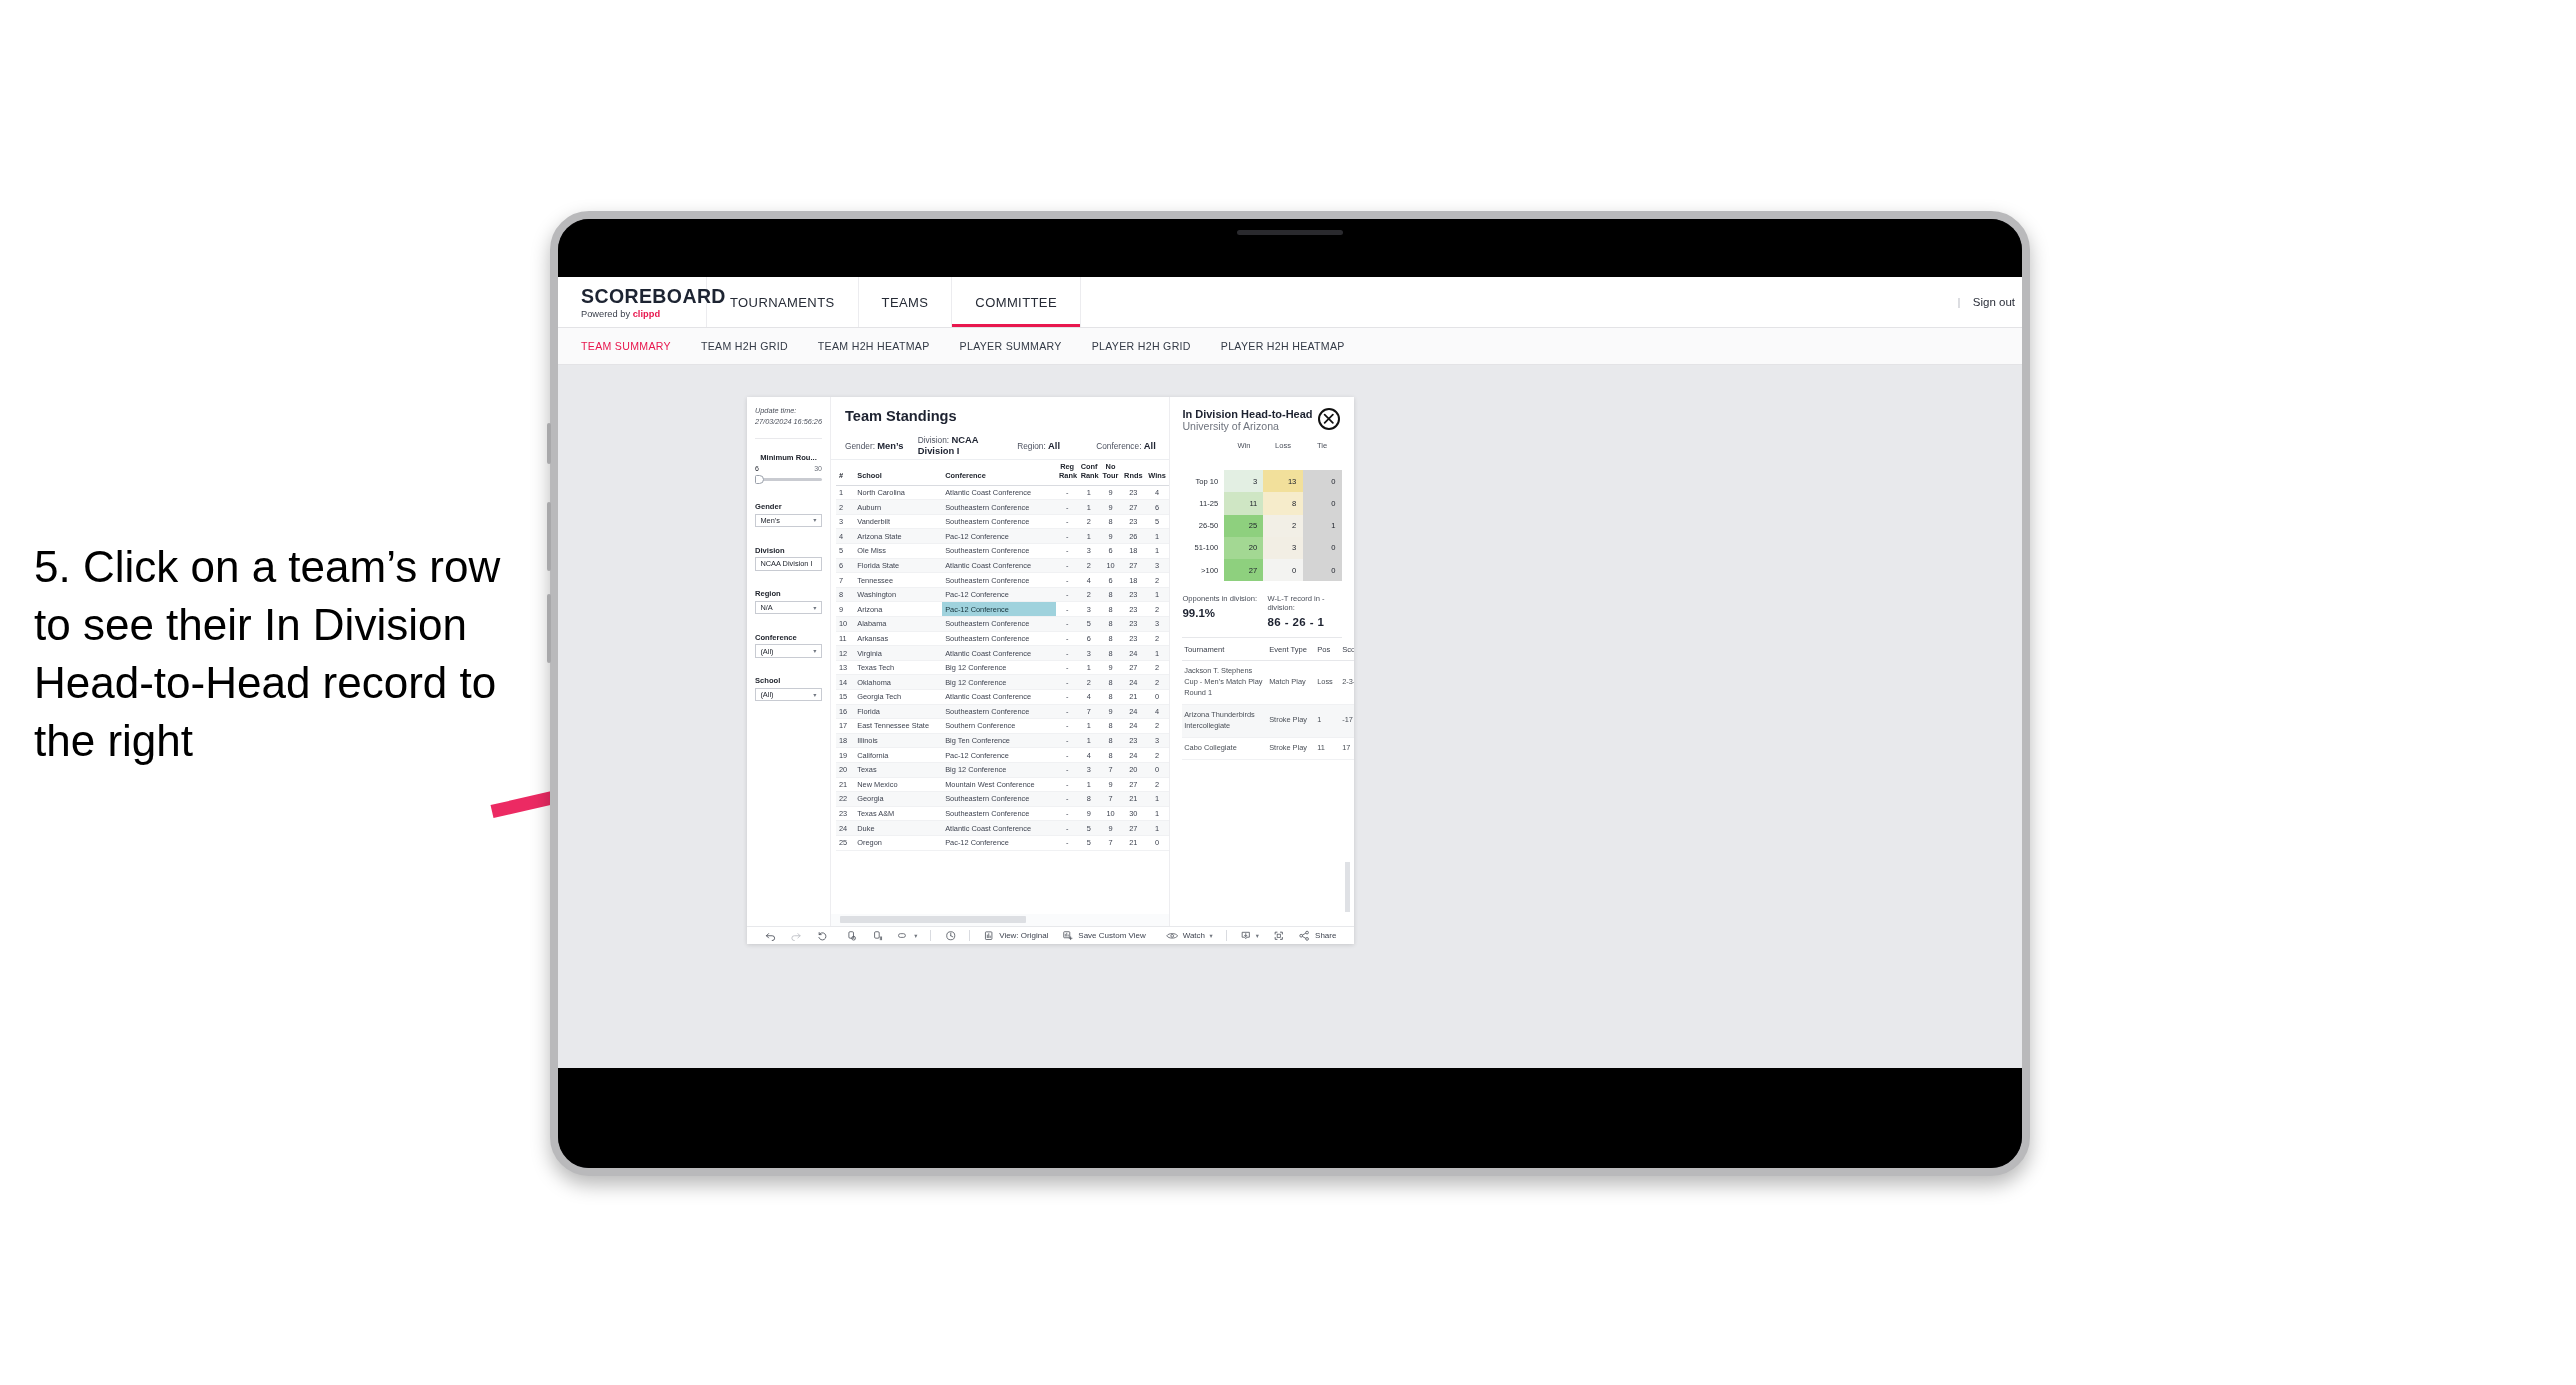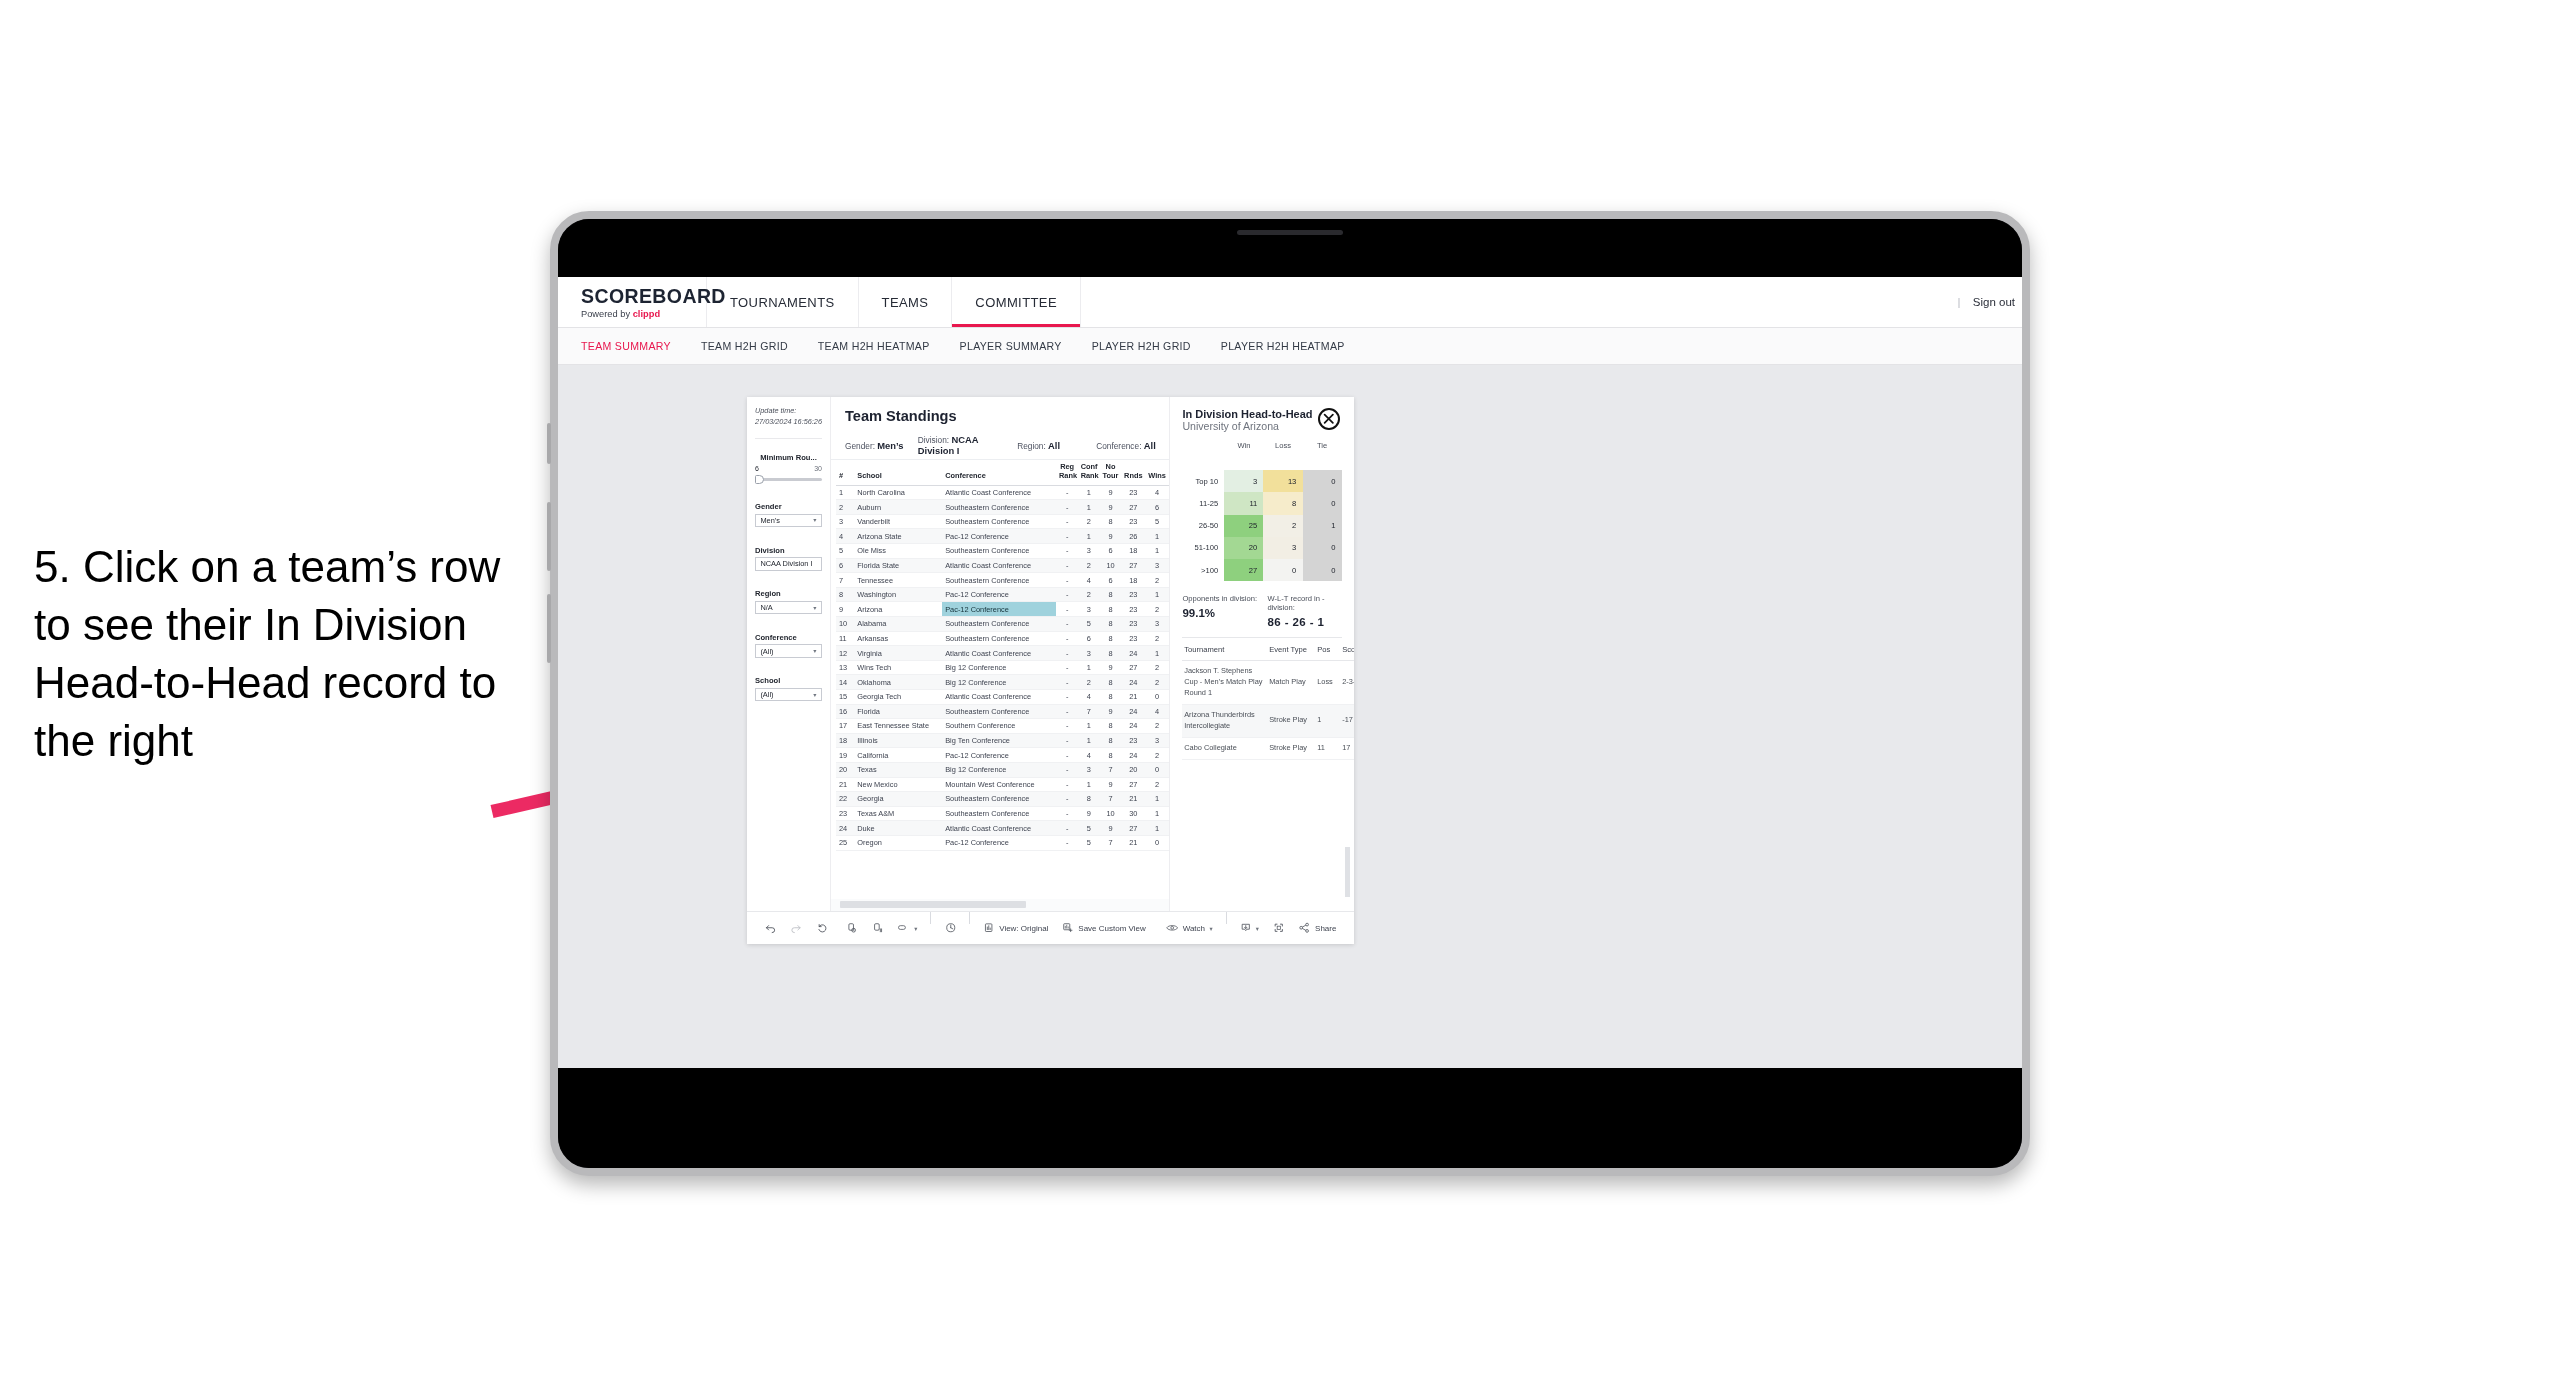--- a/index.html
+++ b/index.html
@@ -163,22 +163,22 @@
   table.tn { width:100%; border-collapse:collapse; margin-top:7px; table-layout:fixed; }
   table.tn th { font-size:7.6px; color:#3a3f4a; font-weight:normal; text-align:left;
                 padding:0 3.5px 6.2px 1.8px; border-bottom:0.9px solid #e6e7ea; }
   table.tn td { font-size:7.4px; color:#4a4f57; padding:5.3px 3.5px 5.3px 1.8px; vertical-align:middle;
                 border-bottom:0.9px solid #f0f1f3; line-height:1.45; }
   table.tn tr.alt td { background:#f6f7f8; }
   .tn-c1 { width:85px; } .tn-c2 { width:48px; } .tn-c3 { width:25px; } .tn-c4 { width:30px; }
   .vscroll { position:absolute; right:4.4px; bottom:14px; width:4.4px; height:50px; background:#dfe1e5; }
 
   
-  .toolbar { height:33px; background:#fff; border-top:0.9px solid #e7e8eb;
-             display:flex; align-items:flex-start; padding:0 10.6px; gap:0; font-size:8px; color:#3f4450; }
+  .toolbar { height:18px; background:#fff; border-top:0.9px solid #e7e8eb;
+             display:flex; align-items:center; padding:0 10.6px; gap:0; font-size:8px; color:#3f4450; }
   .tb { display:flex; align-items:center; gap:4.4px; padding:0 7px; cursor:pointer; height:100%; }
   .tb svg { display:block; }
   .tb-div { width:0.9px; height:11.5px; background:#d9dbe0; margin:0 6.2px; }
   .tb-sp { flex:1; }
 </style>
 </head>
 <body>
 
 <div id="root">
 
@@ -433,21 +433,21 @@
                               <td class="c-s">Virginia</td>
                               <td class="c-c conf">Atlantic Coast Conference</td>
                               <td class="c-r">-</td>
                               <td class="c-cr">3</td>
                               <td class="c-nt">8</td>
                               <td class="c-rn">24</td>
                               <td class="c-w">1</td>
                             </tr>
                             <tr>
                               <td class="c-n">13</td>
-                              <td class="c-s">Wins Tech</td>
+                              <td class="c-s">Texas Tech</td>
                               <td class="c-c conf">Big 12 Conference</td>
                               <td class="c-r">-</td>
                               <td class="c-cr">1</td>
                               <td class="c-nt">9</td>
                               <td class="c-rn">27</td>
                               <td class="c-w">2</td>
                             </tr>
                             <tr class="alt">
                               <td class="c-n">14</td>
                               <td class="c-s">Oklahoma</td>

